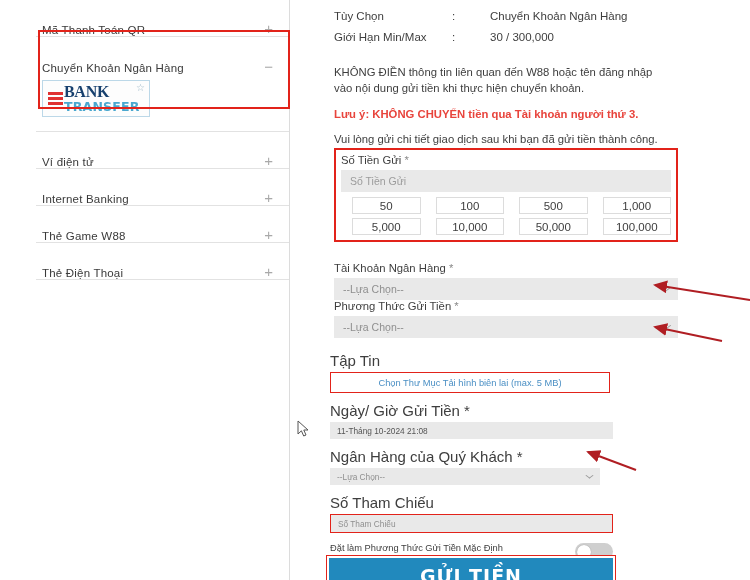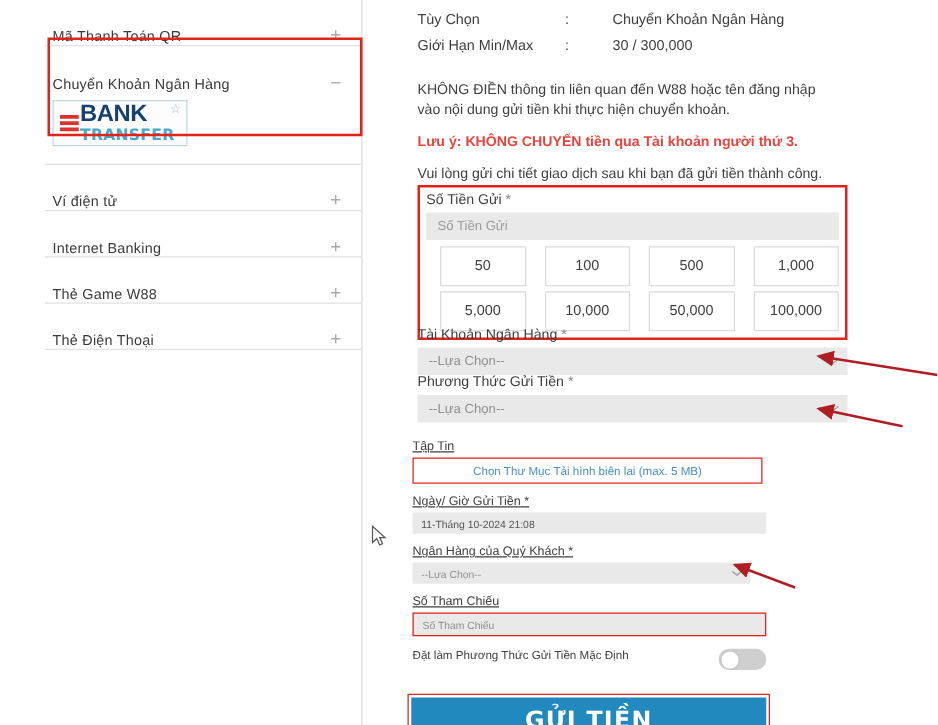--- a/index.html
+++ b/index.html
@@ -70,23 +70,23 @@
     gap: 2px;
     margin-right: 1px;
   }
   .logo-stripes i {
     display: block;
     width: 15px; height: 3px;
     background: #e03131;
   }
   .logo-text { line-height: 1; }
   .logo-bank {
-    font-size: 19px; font-weight: bold;
+    font-size: 16px; font-weight: bold;
     color: #17406e; letter-spacing: -0.3px;
-    font-family: Liberation Sans, sans-serif;
+    font-family: Liberation Serif, serif;
   }
   .logo-transfer {
     font-size: 12.5px; font-weight: bold;
     color: #4aa8cf; letter-spacing: 0.2px;
     margin-top: 1px;
     font-family: "DejaVu Sans", sans-serif;
   }
   .logo-star {
     position: absolute;
     right: 4px; top: 2px;
@@ -159,21 +159,21 @@
     padding-left: 9px;
     margin-top: 4px;
   }
   .amt-grid {
     display: grid;
     grid-template-columns: repeat(4, 1fr);
     gap: 4px;
     margin-top: 5px;
   }
   .amt-btn {
-    height: 32px;
+    height: 17px;
     border: 1px solid #dcdcdc;
     background: #fff;
     display: flex;
     align-items: center;
     justify-content: center;
     font-size: 11.5px;
     color: #3e3e3e;
     cursor: pointer;
     margin-left: 11px;
   }
@@ -202,25 +202,24 @@
     transform: rotate(45deg) skew(-8deg,-8deg);
   }
 
   
   #lower-form {
     position: absolute;
     left: 8px; top: 352px;
     width: 300px;
   }
   .l-label {
-    font-size: 10px;
+    font-size: 15px;
     color: #3e3e3e;
     margin-bottom: 3px;
     margin-top: 9px;
-    text-decoration: underline;
   }
   .l-label:first-child { margin-top: 0; }
   .upload-box {
     height: 21px;
     border: 1.6px solid #e2231a;
     display: flex;
     align-items: center;
     justify-content: center;
     font-size: 9.3px;
     color: #4a8fc4;

